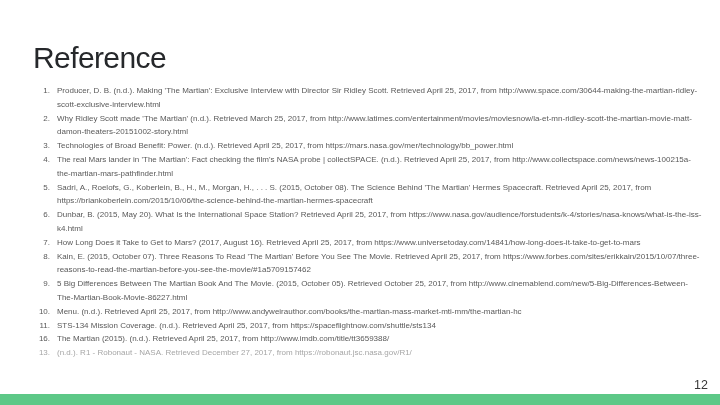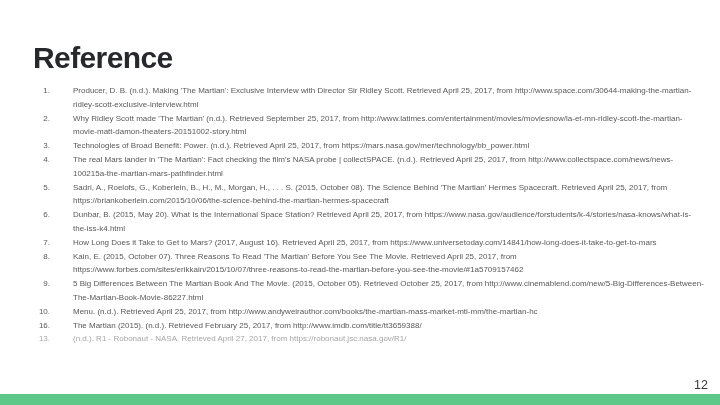--- a/index.html
+++ b/index.html
@@ -13,21 +13,21 @@
   .slide {
     position: absolute;
     inset: 0;
     background: var(--bg-color, #ffffff);
   }
   .title {
     position: absolute;
     left: 33px;
     top: 41px;
     font-size: 30px;
-    font-weight: 700;
+    font-weight: 400;
     letter-spacing: -0.6px;
     color: var(--title-color, #26282b);
     line-height: 1.1;
   }
   .ref-list {
     position: absolute;
     left: 36px;
     top: 84px;
     width: 668px;
   }
@@ -41,21 +41,21 @@
     color: var(--muted-color, #a6a6a6);
     justify-content: center;
   }
   .ref-num {
     width: 14px;
     flex: none;
     text-align: right;
   }
   .ref-text {
     flex: 1;
-    margin-left: 23px;
+    margin-left: 7px;
     word-wrap: break-word;
   }
   .page-number {
     position: absolute;
     right: 12px;
     bottom: 13px;
     font-size: 12.5px;
     color: var(--page-num-color, #383838);
   }
   .accent-bar {
@@ -73,21 +73,21 @@
 <div class="slide">
   <h1 class="title">Reference</h1>
 
   <div class="ref-list">
       <div class="ref-row">
     <span class="ref-num">1.</span>
     <span class="ref-text">Producer, D. B. (n.d.). Making 'The Martian': Exclusive Interview with Director Sir Ridley Scott. Retrieved April 25, 2017, from http://www.space.com/30644-making-the-martian-ridley-scott-exclusive-interview.html</span>
   </div>
       <div class="ref-row">
     <span class="ref-num">2.</span>
-    <span class="ref-text">Why Ridley Scott made 'The Martian' (n.d.). Retrieved September 25, 2017, from http://www.latimes.com/entertainment/movies/moviesnow/la-et-mn-ridley-scott-the-martian-movie-matt-damon-theaters-20151002-story.html</span>
+    <span class="ref-text">Why Ridley Scott made 'The Martian' (n.d.). Retrieved March 25, 2017, from http://www.latimes.com/entertainment/movies/moviesnow/la-et-mn-ridley-scott-the-martian-movie-matt-damon-theaters-20151002-story.html</span>
   </div>
       <div class="ref-row">
     <span class="ref-num">3.</span>
     <span class="ref-text">Technologies of Broad Benefit: Power. (n.d.). Retrieved April 25, 2017, from https://mars.nasa.gov/mer/technology/bb_power.html</span>
   </div>
       <div class="ref-row">
     <span class="ref-num">4.</span>
     <span class="ref-text">The real Mars lander in 'The Martian': Fact checking the film's NASA probe | collectSPACE. (n.d.). Retrieved April 25, 2017, from http://www.collectspace.com/news/news-100215a-the-martian-mars-pathfinder.html</span>
   </div>
       <div class="ref-row">
@@ -108,24 +108,28 @@
   </div>
       <div class="ref-row">
     <span class="ref-num">9.</span>
     <span class="ref-text">5 Big Differences Between The Martian Book And The Movie. (2015, October 05). Retrieved October 25, 2017, from http://www.cinemablend.com/new/5-Big-Differences-Between-The-Martian-Book-Movie-86227.html</span>
   </div>
       <div class="ref-row">
     <span class="ref-num">10.</span>
     <span class="ref-text">Menu. (n.d.). Retrieved April 25, 2017, from http://www.andyweirauthor.com/books/the-martian-mass-market-mti-mm/the-martian-hc</span>
   </div>
       <div class="ref-row">
+    <span class="ref-num">11.</span>
+    <span class="ref-text">STS-134 Mission Coverage. (n.d.). Retrieved April 25, 2017, from https://spaceflightnow.com/shuttle/sts134</span>
+  </div>
+      <div class="ref-row">
     <span class="ref-num">16.</span>
-    <span class="ref-text">The Martian (2015). (n.d.). Retrieved February 25, 2017, from http://www.imdb.com/title/tt3659388/</span>
+    <span class="ref-text">The Martian (2015). (n.d.). Retrieved April 25, 2017, from http://www.imdb.com/title/tt3659388/</span>
   </div>
       <div class="ref-row muted">
     <span class="ref-num">13.</span>
-    <span class="ref-text">(n.d.). R1 - Robonaut - NASA. Retrieved April 27, 2017, from https://robonaut.jsc.nasa.gov/R1/</span>
+    <span class="ref-text">(n.d.). R1 - Robonaut - NASA. Retrieved December 27, 2017, from https://robonaut.jsc.nasa.gov/R1/</span>
   </div>
     </div>
 
   <div class="page-number">12</div>
   <div class="accent-bar"></div>
 </div>
 
 </body></html>

